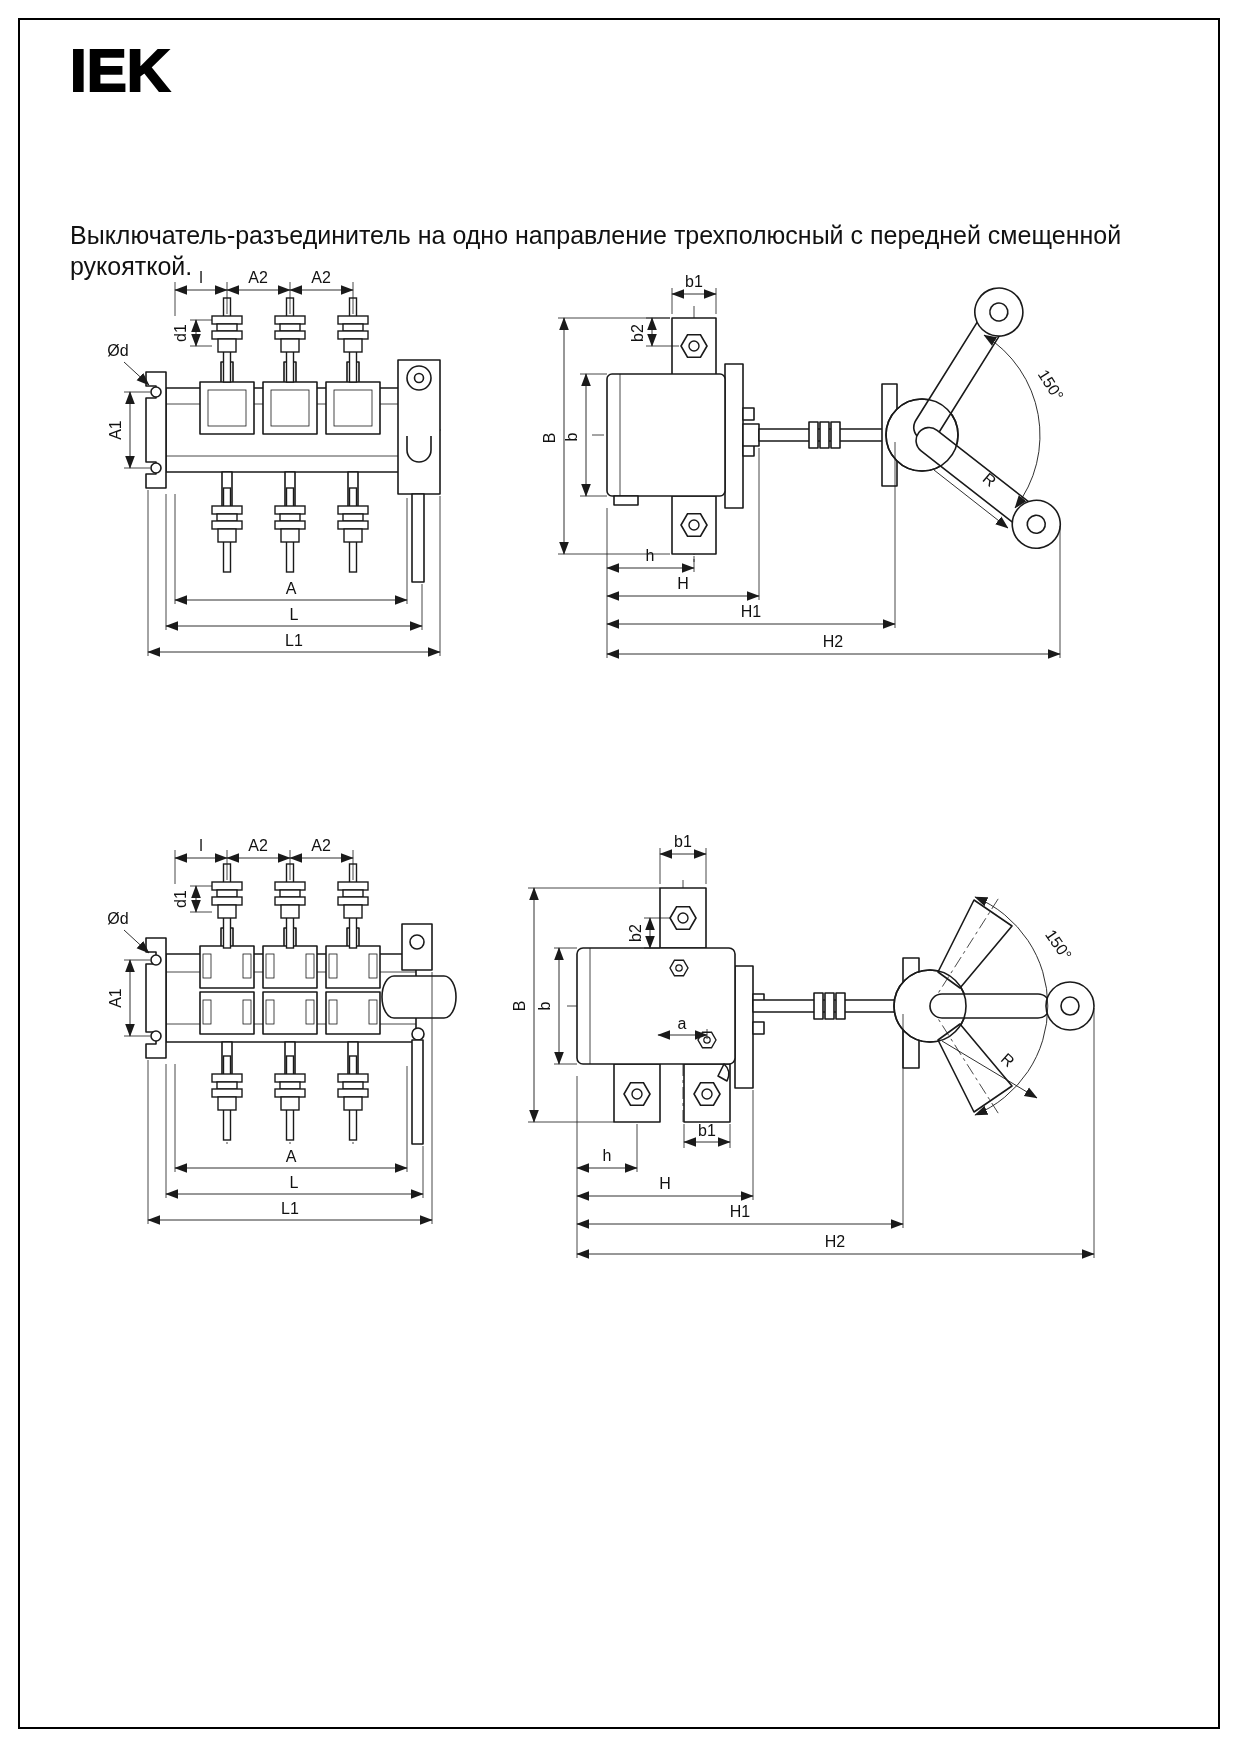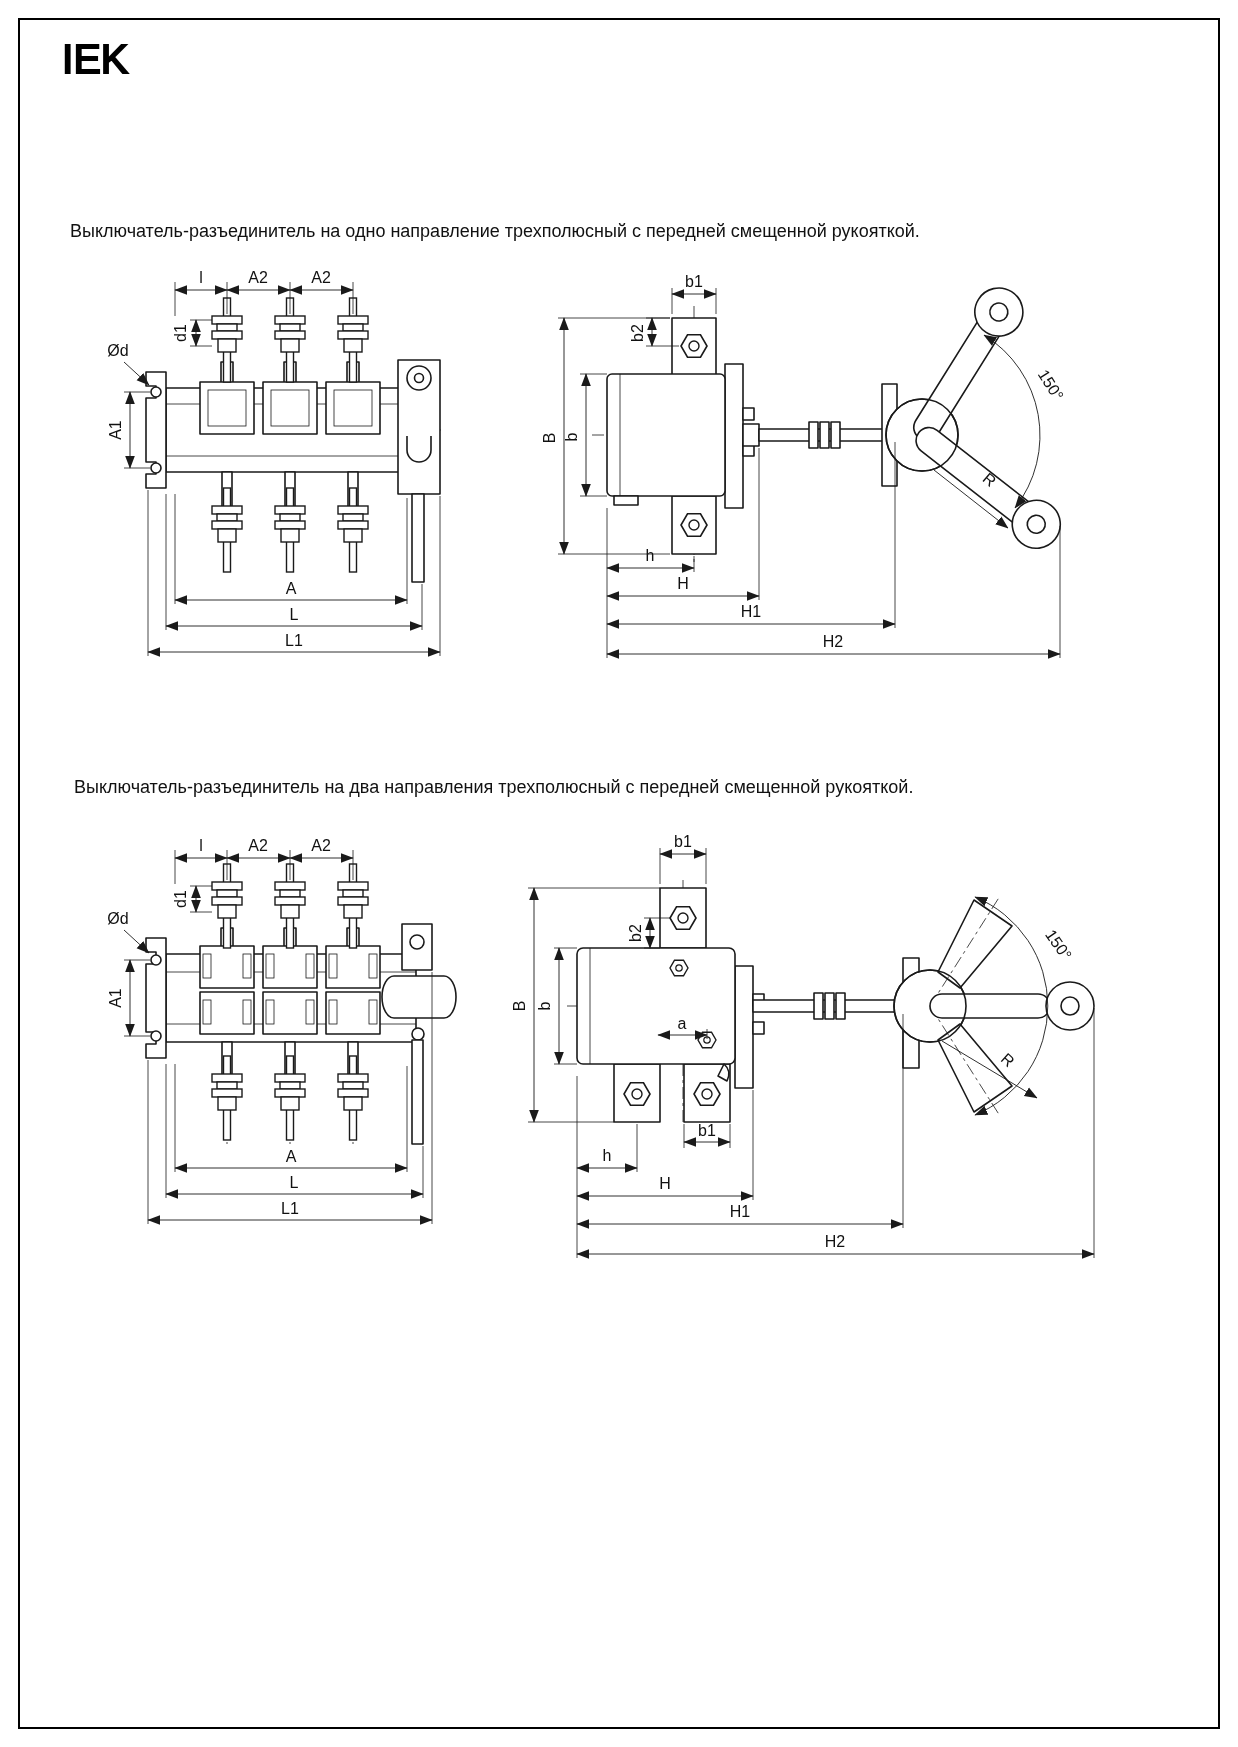--- a/index.html
+++ b/index.html
@@ -1,21 +1,21 @@
 <!DOCTYPE html>
 <html><head>
 <meta charset="utf-8">
 <style>
   html,body{margin:0;padding:0;background:#fff;}
   .page{position:relative;width:1238px;height:1747px;background:#fff;
         font-family:"Liberation Sans",sans-serif;color:#111;margin:0 auto;overflow:hidden;}
   .frame{position:absolute;left:18px;top:18px;right:18px;bottom:18px;border:2px solid #000;pointer-events:none;}
-  .logo{position:absolute;left:62px;top:36px;font-size:41px;font-weight:normal;letter-spacing:0px;color:#000;
+  .logo{position:absolute;left:70px;top:36px;font-size:60px;font-weight:bold;letter-spacing:0px;color:#000;
         -webkit-text-stroke:2px #000;}
-  .title{position:absolute;font-size:18px;line-height:1.25;}
+  .title{position:absolute;font-size:25px;line-height:1.25;}
   #title1{left:70px;top:220px;width:1090px;}
   #title2{left:74px;top:776px;width:1090px;}
   .fig{position:absolute;}
   #fig1{left:62px;top:258px;}
   #fig2{left:62px;top:826px;}
   .caption{position:absolute;left:80px;top:1486px;font-size:19px;}
   svg text{font-family:"Liberation Sans",sans-serif;font-size:16px;fill:#111;text-anchor:middle;}
   .ol{fill:none;stroke:#1a1a1a;stroke-width:1.6;stroke-linejoin:round;}
   .olf{fill:#fff;stroke:#1a1a1a;stroke-width:1.6;stroke-linejoin:round;}
   .thin{fill:none;stroke:#1a1a1a;stroke-width:0.8;}
@@ -184,21 +184,20 @@
       <text x="588" y="303">h</text>
       <path class="dim" d="M545,338 H697"></path>
       <text x="621" y="331">H</text>
       <path class="dim" d="M545,366 H833"></path>
       <text x="689" y="359">H1</text>
       <path class="dim" d="M545,396 H998"></path>
       <text x="771" y="389">H2</text>
     </g>
   </svg>
 
-  <div class="title" id="title2">Выключатель-разъединитель на два направления трехполюсный с передней смещенной рукояткой.</div>
 
   <svg id="fig2" class="fig" width="1080" height="460" viewBox="0 0 1080 460">
 
     <g>
       <path class="cl" d="M84,172 H382 M165,40 V318 M228,40 V318 M291,40 V318"></path>
       <rect class="olf" x="104" y="128" width="250" height="88"></rect>
       <path class="thin" d="M104,146 H354 M104,198 H354"></path>
       <path class="olf" d="M104,112 H84 V126 H94 V138 H84 V206 H94 V218 H84 V232 H104 Z"></path>
       <circle class="olf" cx="94" cy="134" r="5"></circle>
       <circle class="olf" cx="94" cy="210" r="5"></circle>

